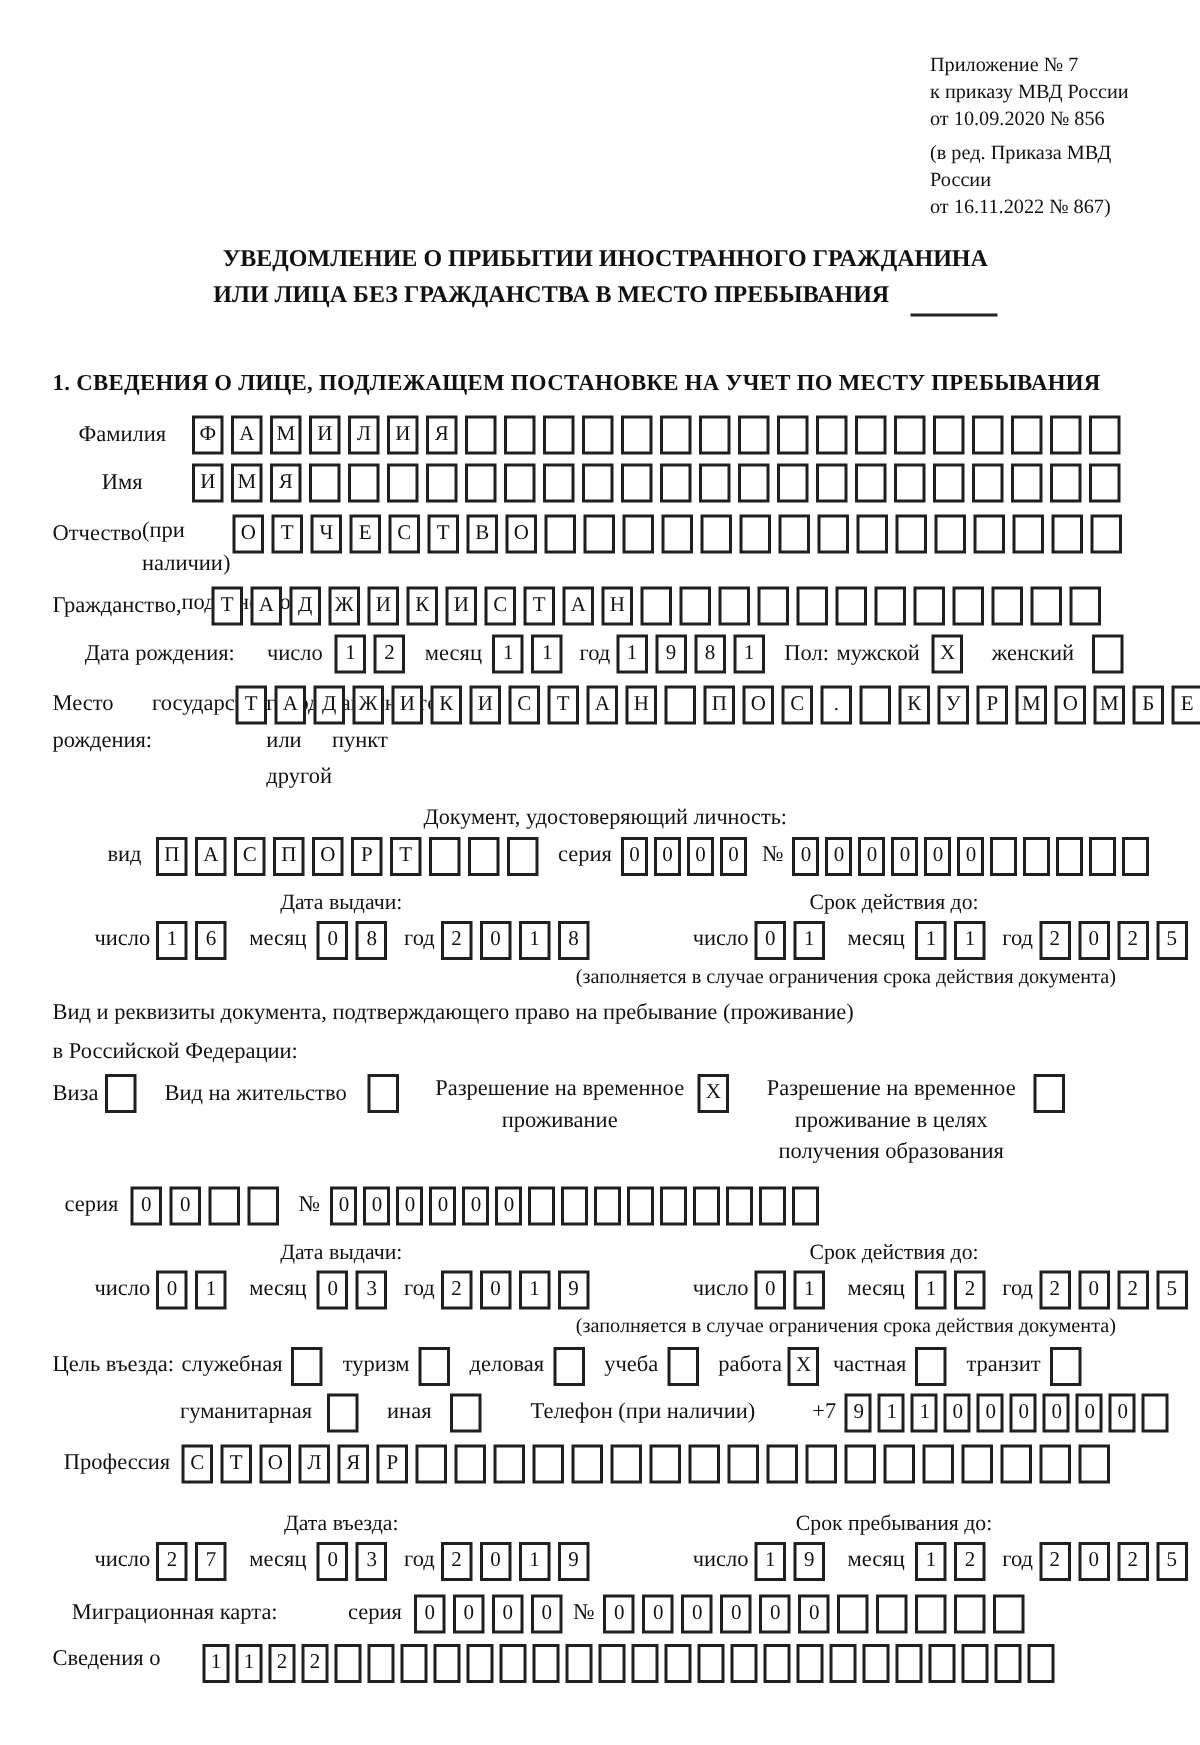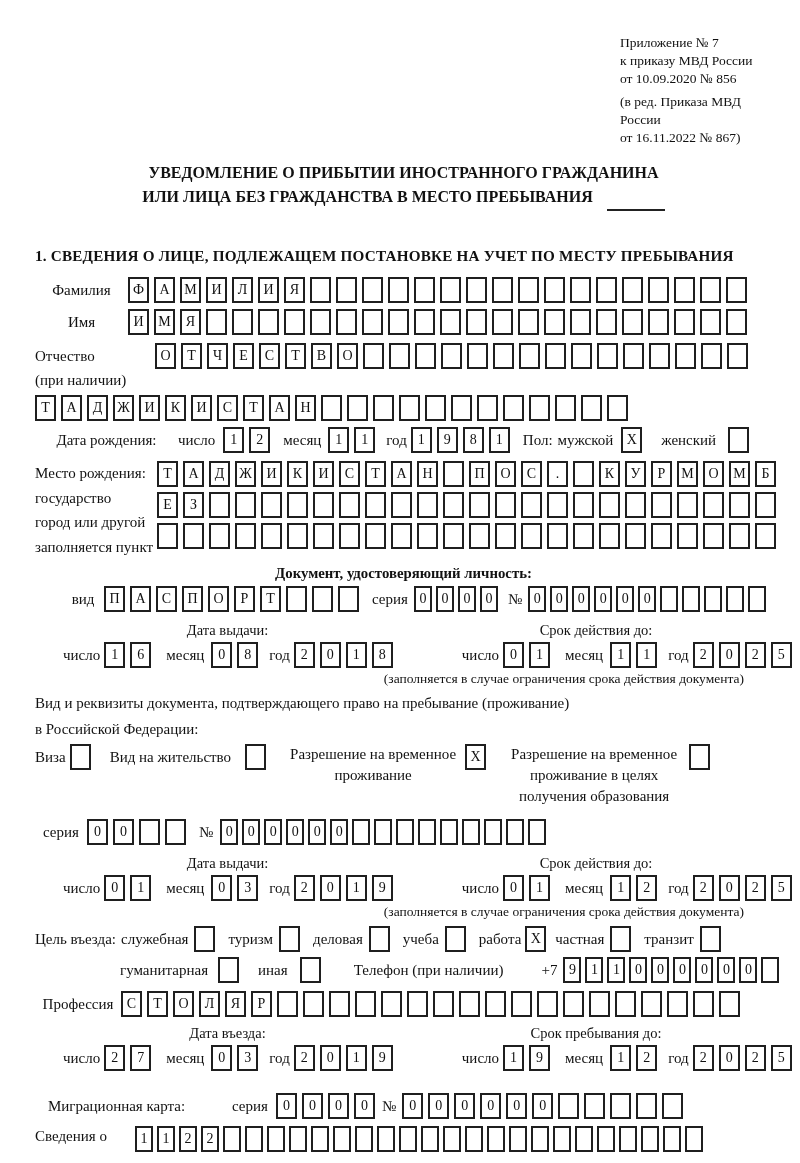--- a/index.html
+++ b/index.html
@@ -10,33 +10,33 @@
     font-size:15px;overflow:hidden;background:#fff;
   }
   .hdr{margin-left:585px;font-size:13.5px;line-height:18px;}
   .hdr .sub{margin-top:5px;}
   .forma{text-align:right;font-weight:bold;font-size:15px;margin-top:16px;padding-right:8px;letter-spacing:.5px;}
   .title{margin-top:14px;text-align:center;font-weight:bold;font-size:16px;line-height:24px;}
   .blank{display:inline-block;width:58px;border-bottom:2px solid #222;margin-left:14px;}
   .sect{margin-top:36px;font-weight:bold;font-size:15.2px;letter-spacing:.2px;white-space:nowrap;}
   .frow{display:flex;align-items:center;margin-top:6px;}
   .lbl{flex:none;text-align:center;}
-  .lblcol{flex:none;display:flex;flex-direction:column;}
+  .lblcol{flex:none;display:flex;flex-direction:row;}
   .cells{display:inline-flex;flex:none;}
   .cell{
     flex:none;width:21px;height:26px;box-sizing:border-box;border:2px solid #1f1f1f;
     margin-right:5px;display:inline-flex;align-items:center;justify-content:center;
     font-size:14px;background:#fff;
   }
   .smc{width:18px;margin-right:4px;}
   .cb{margin-left:8px;}
   .chead{display:flex;margin-top:10px;font-size:14.5px;}
   .noteR{text-align:right;font-size:13.5px;padding-right:28px;margin-top:3px;}
   .center{text-align:center;}
-  .b{font-weight:bold;}
+  .b{font-weight:normal;}
 </style>
 </head>
 <body>
 
 <div class="page">
 
   <div class="hdr">
     <div>Приложение № 7</div>
     <div>к приказу МВД России</div>
     <div>от 10.09.2020 № 856</div>
@@ -138,20 +138,24 @@
         <span class="cell"></span>
         <span class="cell"></span>
         <span class="cell"></span>
         <span class="cell"></span>
         <span class="cell"></span>
         <span class="cell"></span>
       </span>
   </div>
 
   <div class="frow" style="align-items:flex-start;margin-top:4px">
+    <span class="lblcol" style="width:106px">
+      <span style="line-height:26px">Гражданство,</span>
+      <span style="line-height:22px">подданство</span>
+    </span>
     <span class="cells">
         <span class="cell">Т</span>
         <span class="cell">А</span>
         <span class="cell">Д</span>
         <span class="cell">Ж</span>
         <span class="cell">И</span>
         <span class="cell">К</span>
         <span class="cell">И</span>
         <span class="cell">С</span>
         <span class="cell">Т</span>
@@ -513,21 +517,21 @@
         <span class="cell"></span>
         <span class="cell"></span>
         <span class="cell"></span>
         <span class="cell"></span>
         <span class="cell"></span>
         <span class="cell"></span>
         <span class="cell"></span>
       </span>
   </div>
 
-  <div class="chead" style="margin-top:8px">
+  <div class="chead" style="margin-top:19px">
     <div style="width:385px;text-align:center">Дата въезда:</div>
     <div style="flex:1;text-align:center">Срок пребывания до:</div>
   </div>
   <div class="frow" style="margin-top:3px">
     <span class="lbl" style="margin-left:28px;margin-right:4px">число</span>
     <span class="cells">
         <span class="cell">2</span>
         <span class="cell">7</span>
       </span>
     <span class="lbl" style="margin:0 7px 0 10px">месяц</span>
@@ -554,21 +558,21 @@
       </span>
     <span class="lbl" style="margin:0 4px 0 6px">год</span>
     <span class="cells">
         <span class="cell">2</span>
         <span class="cell">0</span>
         <span class="cell">2</span>
         <span class="cell">5</span>
       </span>
   </div>
 
-  <div class="frow" style="margin-top:22px">
+  <div class="frow" style="margin-top:9px">
     <span class="lbl" style="width:163px">Миграционная карта:</span>
     <span class="lbl" style="margin-left:34px;margin-right:8px">серия</span>
     <span class="cells">
         <span class="cell">0</span>
         <span class="cell">0</span>
         <span class="cell">0</span>
         <span class="cell">0</span>
       </span>
     <span class="lbl" style="margin:0 6px 0 2px">№</span>
     <span class="cells">

